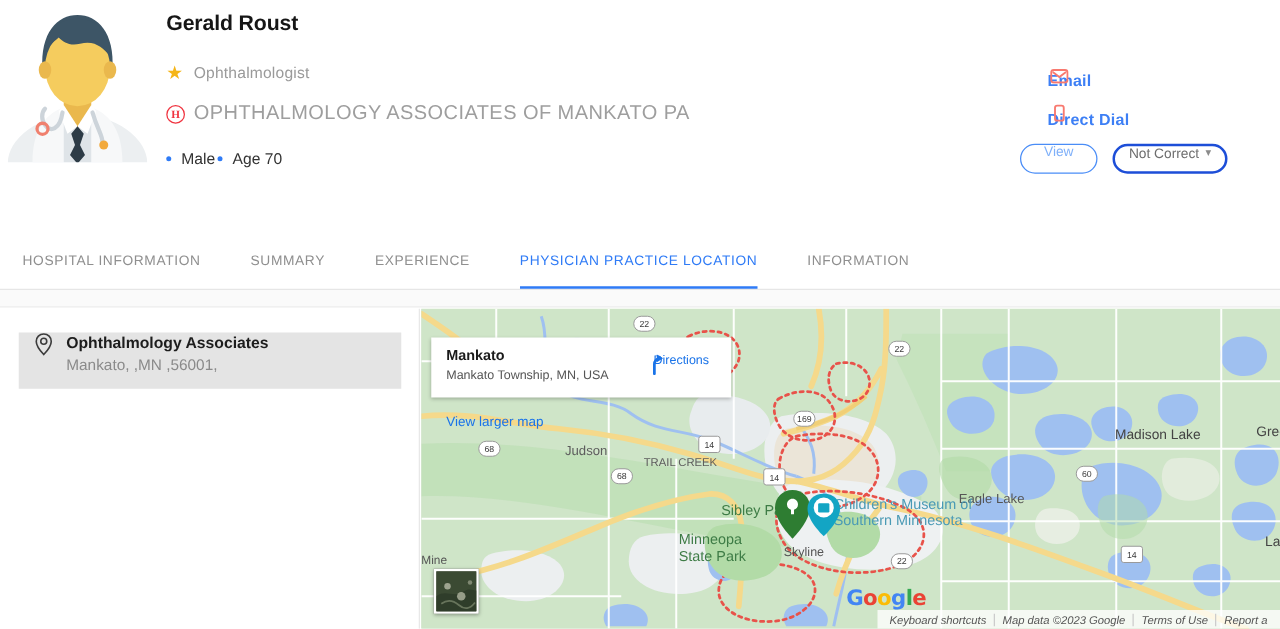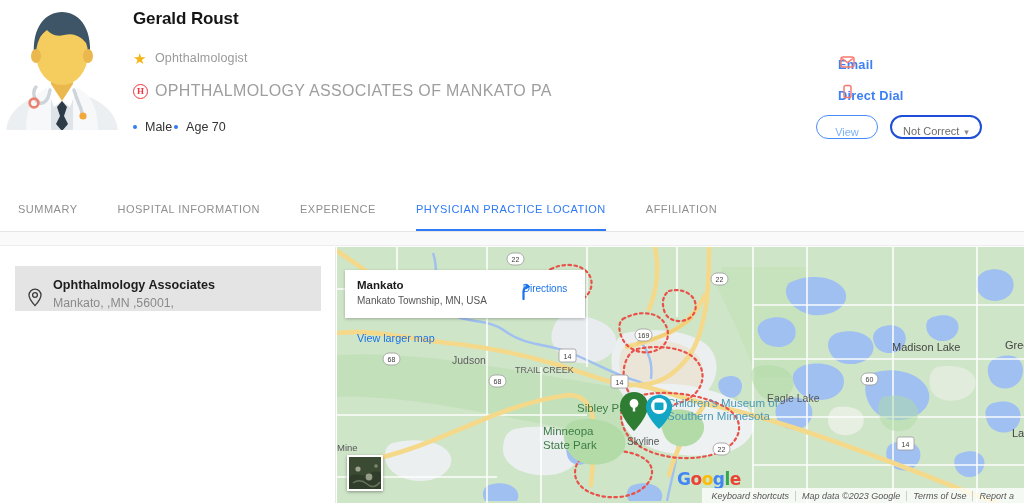--- a/index.html
+++ b/index.html
@@ -52,21 +52,21 @@
   .act-link {
     display:flex; align-items:flex-end; height: 22px; margin-bottom: 9px;
     padding-left: 44px; cursor:pointer;
   }
   .act-link .aic { position:absolute; left: 46px; width:16px; }
   .act-label { font-size: 12.8px; font-weight: bold; color:#3d7ff5; letter-spacing:.2px; }
 
   .btn-row { display:flex; align-items:center; margin-top: 12px; padding-left: 22px; gap: 12px; }
   .btn {
     font-size: 11px; border-radius: 14px; height: 24px;
-    display:flex; align-items:flex-end; justify-content:center; cursor:pointer;
+    display:flex; align-items:flex-start; justify-content:center; cursor:pointer;
     background:#fff;
   }
   .btn-view { width: 62px; border: 1.2px solid #4a8df7; color:#7fb0f9; }
   .btn-nc { width: 92px; border: 2px solid #1d4ed8; color:#6d6d6d; }
   .btn-nc .cv { margin-left:5px; font-size:9px; color:#8b8b8b; }
 
   
   .tabs {
     position:absolute; top: 186px; left:0; right:0; height: 46px;
     display:flex; align-items:flex-start; padding-left: 18px;
@@ -82,21 +82,21 @@
   .subbar { position:absolute; top:232px; left:0; right:0; height: 14px; background:#fafafa;
             border-bottom:1px solid #ededed; }
 
   
   .body { position:absolute; top: 247px; left:0; right:0; bottom:0; background:#fff; }
 
   .loc-panel { position:absolute; left:0; top:0; width: 336px; bottom:0; background:#fff;
                border-right:1px solid #e8e8e8; }
   .loc-card {
     position:absolute; left: 15px; top: 19px; width: 306px; height: 45px;
-    background: #e4e4e4; display:flex; align-items:flex-end; padding: 0 12px;
+    background: #e4e4e4; display:flex; align-items:flex-start; padding: 0 12px;
   }
   .loc-pin { width: 20px; margin-right: 6px; }
   .loc-name { font-size: 12.6px; font-weight: bold; color:#1d1d1d; line-height:16px; }
   .loc-addr { font-size: 12.3px; color:#8a8a8a; line-height:16px; margin-top:2px; }
 
   
   .map { position:absolute; left: 337px; top:0; right:0; bottom:0; overflow:hidden;
          background:#cfe5c8; }
   .map svg { position:absolute; left:0; top:0; }
 
@@ -234,25 +234,25 @@
         </div>
         <div class="btn btn-nc">
           <span>Not Correct</span>
           <span class="cv">▾</span>
         </div>
       </div>
     </div>
   </div>
 
   <div class="tabs">
+    <div class="tab">HOSPITAL INFORMATION</div>
     <div class="tab">SUMMARY</div>
-    <div class="tab">HOSPITAL INFORMATION</div>
     <div class="tab">EXPERIENCE</div>
     <div class="tab active">PHYSICIAN PRACTICE LOCATION</div>
-    <div class="tab">AFFILIATION</div>
+    <div class="tab">INFORMATION</div>
   </div>
   <div class="subbar"></div>
 
   <div class="body">
 
     <div class="loc-panel">
       <div class="loc-card">
         <span class="loc-pin">
           <svg width="16" height="19" viewBox="0 0 16 19">
             <path d="M8 1.2 C4.5 1.2 2 3.9 2 7.1 C2 11.2 8 17.6 8 17.6 C8 17.6 14 11.2 14 7.1 C14 3.9 11.5 1.2 8 1.2 Z" fill="none" stroke="#3c3c3c" stroke-width="1.3"></path>

